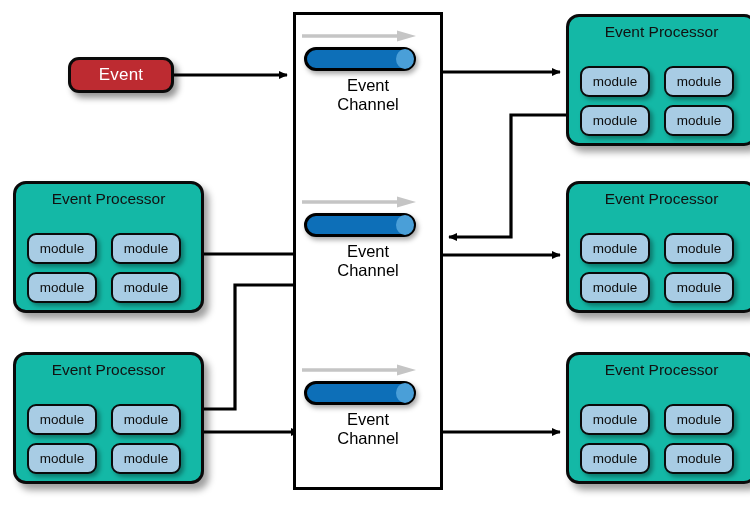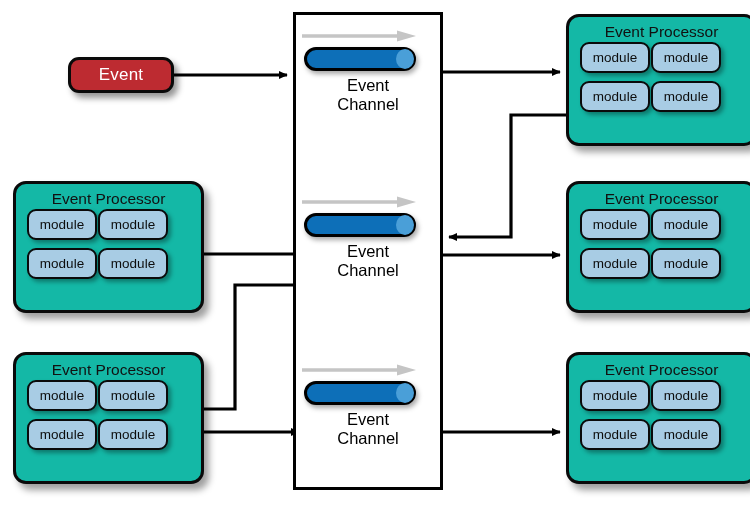--- a/index.html
+++ b/index.html
@@ -85,26 +85,26 @@
   }
   .proc-title{
     position:absolute;
     left:0;top:6px;width:100%;
     text-align:center;
     font-size:15.5px;
     color:#111111;
   }
   .mod-grid{
     position:absolute;
-    left:11px;top:25px;
+    left:11px;top:49px;
     width:146px;
     display:grid;
     grid-template-columns:70px 70px;
     grid-template-rows:31px 31px;
-    gap:8px 1px;
+    gap:8px 14px;
   }
   .module{
     display:flex;align-items:center;justify-content:center;
     background:#a8cce4;
     border:2.5px solid #0a0a0a;
     border-radius:9px;
     box-sizing:border-box;
     font-size:13.5px;
     color:#0d0d0d;
     box-shadow:3px 3px 4px rgba(0,0,0,.34);

